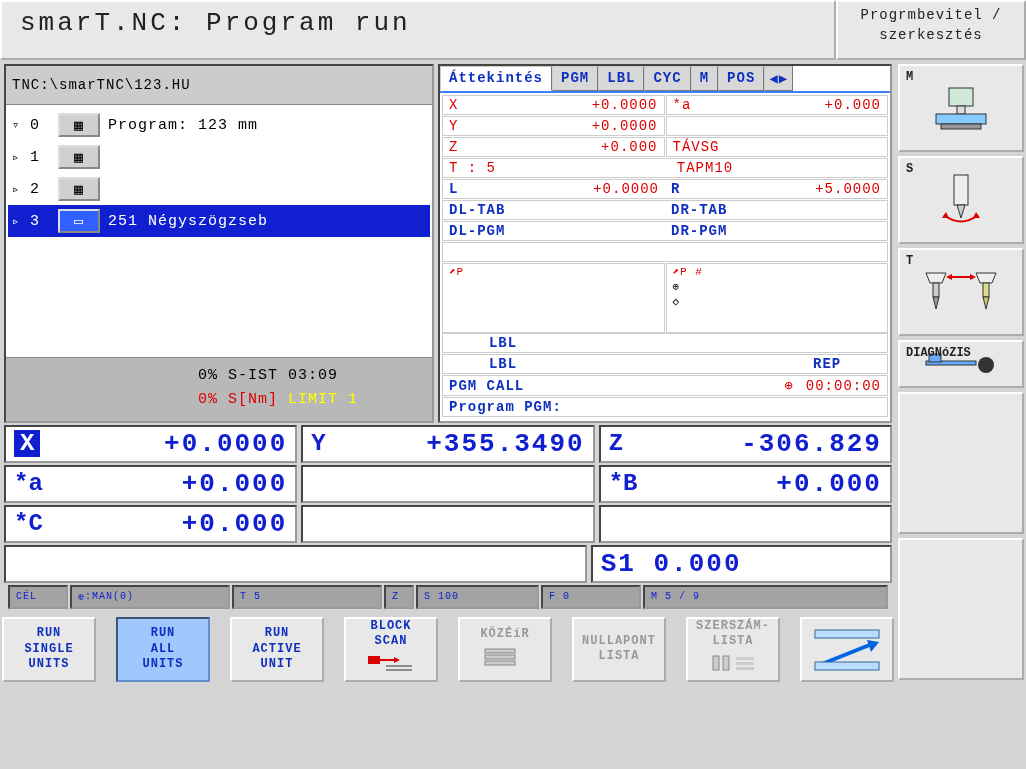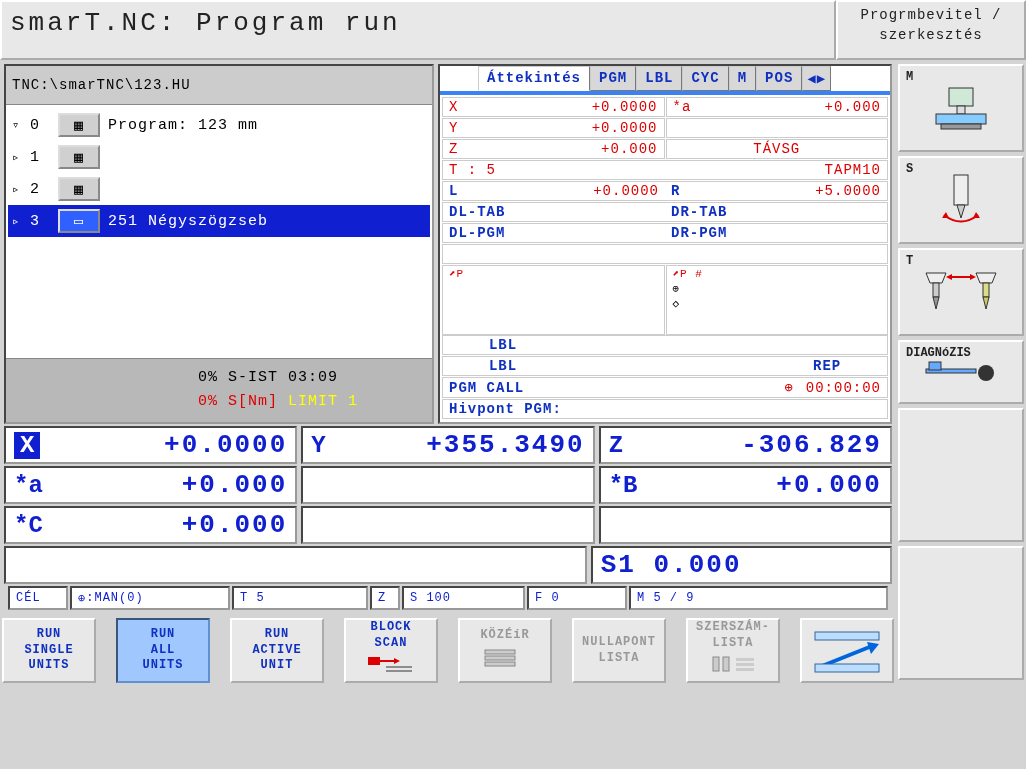--- a/index.html
+++ b/index.html
@@ -1,66 +1,66 @@
 <!DOCTYPE html>
 <html><head>
 <meta charset="utf-8">
 <style>
 * { box-sizing: border-box; margin: 0; padding: 0; font-family: "Courier New", monospace; }
 body { background: #d4d4d4; width: 1026px; height: 769px; overflow: hidden; font-size: 13px; }
 
 .hdr { display: flex; height: 60px; }
-.hdr-title { flex: 1; background: #e8e8e8; border: 2px outset #fff; padding: 6px 8px; font-size: 26px; letter-spacing: 3px; color: #222; }
+.hdr-title { flex: 1; background: #e8e8e8; border: 2px outset #fff; padding: 6px 18px; font-size: 26px; letter-spacing: 3px; color: #222; }
 .hdr-mode { width: 190px; background: #e8e8e8; border: 2px outset #fff; padding: 4px 8px; font-size: 14px; text-align: center; letter-spacing: 1px; color: #222; line-height: 1.4; }
 
 .main { display: flex; height: 624px; }
 .left-col { flex: 1; display: flex; flex-direction: column; }
 .right-sb { width: 130px; display: flex; flex-direction: column; gap: 4px; padding: 4px 2px; }
 
 .sb-btn { height: 88px; background: #e8e8e8; border: 2px outset #fff; display: flex; flex-direction: column; padding: 4px; font-size: 12px; font-weight: bold; color: #222; position: relative; }
-.sb-btn.diag { height: 64px; }
+.sb-btn.diag { height: 48px; }
 .sb-btn.blank { flex: 1; }
 .sb-lbl { position: absolute; top: 4px; left: 6px; }
 .sb-ico { flex: 1; display: flex; align-items: center; justify-content: center; }
 
 .content-row { display: flex; height: 414px; gap: 4px; padding: 4px 4px 0 4px; }
 .prog-panel { width: 430px; background: #fff; border: 2px inset #999; display: flex; flex-direction: column; }
 .path-bar { background: #ccc; border-bottom: 1px solid #888; padding: 11px 6px; font-size: 14px; letter-spacing: 1px; }
 .tree { flex: 1; padding: 4px 2px; }
 .tree-row { display: flex; align-items: center; height: 32px; padding: 0 4px; font-size: 15px; letter-spacing: 1px; }
 .tree-row.sel { background: #1020d0; color: #fff; }
 .tree-exp { width: 18px; font-size: 12px; }
 .tree-idx { width: 28px; }
 .tree-ico { width: 42px; height: 24px; border: 2px outset #ddd; background: #d0d0d0; margin-right: 8px; display: flex; align-items: center; justify-content: center; }
 .tree-ico.sel { background: #3060ff; }
 .status-pan { height: 64px; background: #b8b8b8; border-top: 1px solid #888; padding: 6px 12px; font-size: 15px; letter-spacing: 1px; }
 .st-line { display: flex; align-items: center; height: 24px; }
 .st-line2 { color: #d00; }
 .st-lim { color: #ff0; }
 
 .info-panel { flex: 1; background: #fff; border: 2px inset #999; display: flex; flex-direction: column; }
-.tabs { display: flex; border-bottom: 4px solid #3b82f6; padding-left: 38px; }
+.tabs { display: flex; border-bottom: 2px solid #3b82f6; }
 .tab { padding: 3px 8px; border: 1px outset #ccc; background: #d8d8d8; color: #1030c0; font-size: 14px; font-weight: bold; letter-spacing: 1px; }
 .tab.act { background: #fff; border-bottom: 1px solid #fff; }
 .tab.arrow { flex: 0; padding: 3px 4px; color: #1030c0; }
 .info-body { flex: 1; padding: 2px; font-size: 14px; letter-spacing: 1px; }
 .info-row { display: flex; border: 1px solid #ccc; margin-bottom: 1px; min-height: 20px; align-items: center; }
 .cell { padding: 1px 6px; }
 .red { color: #d00; }
 .blue { color: #1030c0; font-weight: bold; }
 .rval { text-align: right; }
 
 .dro { padding: 2px 4px; }
 .dro-row { display: flex; gap: 4px; margin-bottom: 2px; }
 .dro-cell { background: #fff; border: 2px inset #999; padding: 2px 8px; display: flex; align-items: center; height: 38px; }
 .dro-ax { background: #1020d0; color: #fff; font-size: 24px; font-weight: bold; padding: 0 6px; margin-right: 8px; }
 .dro-ax2 { color: #1020d0; font-size: 24px; font-weight: bold; margin-right: 8px; }
 .dro-val { flex: 1; text-align: right; color: #1020d0; font-size: 26px; font-weight: bold; letter-spacing: 2px; }
 .dro-status { display: flex; gap: 2px; padding: 0 4px 4px 4px; }
-.ds-cell { background: #ffffff; border: 2px inset #999; padding: 2px 6px; color: #1020d0; font-size: 12px; letter-spacing: 1px; height: 24px; display: flex; align-items: center; }
+.ds-cell { background: #a3a3a3; border: 2px inset #999; padding: 2px 6px; color: #1020d0; font-size: 10px; letter-spacing: 1px; height: 24px; display: flex; align-items: center; }
 
 .sk-row { display: flex; height: 78px; gap: 20px; padding: 2px; }
 .sk { flex: 1; background: #e8e8e8; border: 2px outset #fff; display: flex; flex-direction: column; align-items: center; justify-content: center; font-size: 12px; font-weight: bold; color: #1030c0; letter-spacing: 1px; text-align: center; line-height: 1.3; }
 .sk.act { background: #a0c8ff; border: 2px inset #6090d0; }
 .sk.dis { color: #999; }
 .sk-ico { height: 26px; margin-top: 4px; }
 </style>
 </head>
 <body>
 
@@ -133,27 +133,27 @@
                   <span class="cell red rval" style="flex:1">+0.000</span>
                 </div>
             </div>
             <div style="flex:1">
               <div class="info-row">
                   <span class="cell red" style="width:40px">*a</span>
                   <span class="cell red rval" style="flex:1">+0.000</span>
                 </div>
               <div class="info-row" style="height:20px"></div>
               <div class="info-row">
-                  <span class="cell red" style="flex:1;text-align:center">TÁVSG</span>
+                  <span class="cell red" style="flex:1;text-align:left">TÁVSG</span>
                 </div>
             </div>
           </div>
           <div class="info-row">
               <span class="cell red" style="width:80px">T : 5</span>
-              <span class="cell red" style="flex:1;text-align:right">TAPM10</span>
+              <span class="cell red" style="flex:1;text-align:center">TAPM10</span>
             </div>
           <div class="info-row">
             <span class="cell blue" style="width:30px">L</span>
               <span class="cell red rval" style="flex:1">+0.0000</span>
             <span class="cell blue" style="width:30px">R</span>
               <span class="cell red rval" style="flex:1">+5.0000</span>
           </div>
           <div class="info-row">
             <span class="cell blue" style="flex:1">DL-TAB</span>
               <span class="cell blue" style="flex:1">DR-TAB</span>
@@ -182,21 +182,21 @@
               <span style="flex:1"></span>
               <span class="cell blue" style="width:80px">REP</span>
             </div>
           <div class="info-row">
               <span class="cell blue" style="width:100px">PGM CALL</span>
               <span style="flex:1"></span>
               <span class="cell red">⊕ </span>
               <span class="cell red">00:00:00</span>
             </div>
           <div class="info-row">
-              <span class="cell blue">Hivpont PGM:</span>
+              <span class="cell blue">Program PGM:</span>
             </div>
         </div>
       </div>
     </div>
 
     <div class="dro">
       <div class="dro-row" id="dro1">
           <div class="dro-cell" style="flex: 1 1 0%;">
             <span class="dro-ax">X</span>
             <span class="dro-val">+0.0000</span>
@@ -231,21 +231,21 @@
       </div>
       <div class="dro-row">
         <div class="dro-cell" style="flex:2"></div>
         <div class="dro-cell" style="flex:1">
             <span class="dro-val" style="text-align:left">S1  0.000</span>
           </div>
       </div>
       <div class="dro-status">
         <div class="ds-cell" style="width:60px">CÉL</div>
         <div class="ds-cell" style="width:160px">⊕<span>:MAN(0)</span></div>
-        <div class="ds-cell" style="width:136px">T 5</div>
+        <div class="ds-cell" style="width:150px">T 5</div>
         <div class="ds-cell" style="width:30px">Z</div>
         <div class="ds-cell" style="width:123px">S 100</div>
         <div class="ds-cell" style="width:100px">F 0</div>
         <div class="ds-cell" style="flex:1">M 5 / 9</div>
       </div>
     </div>
 
     <div class="sk-row" id="softkeys">
         <div class="sk">RUN<br>SINGLE<br>UNITS</div>
         <div class="sk act">RUN<br>ALL<br>UNITS</div>

